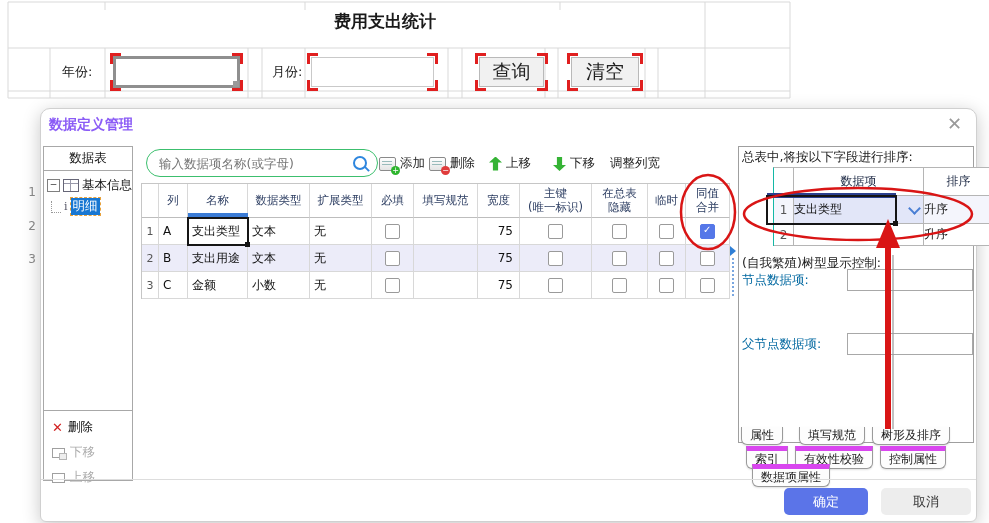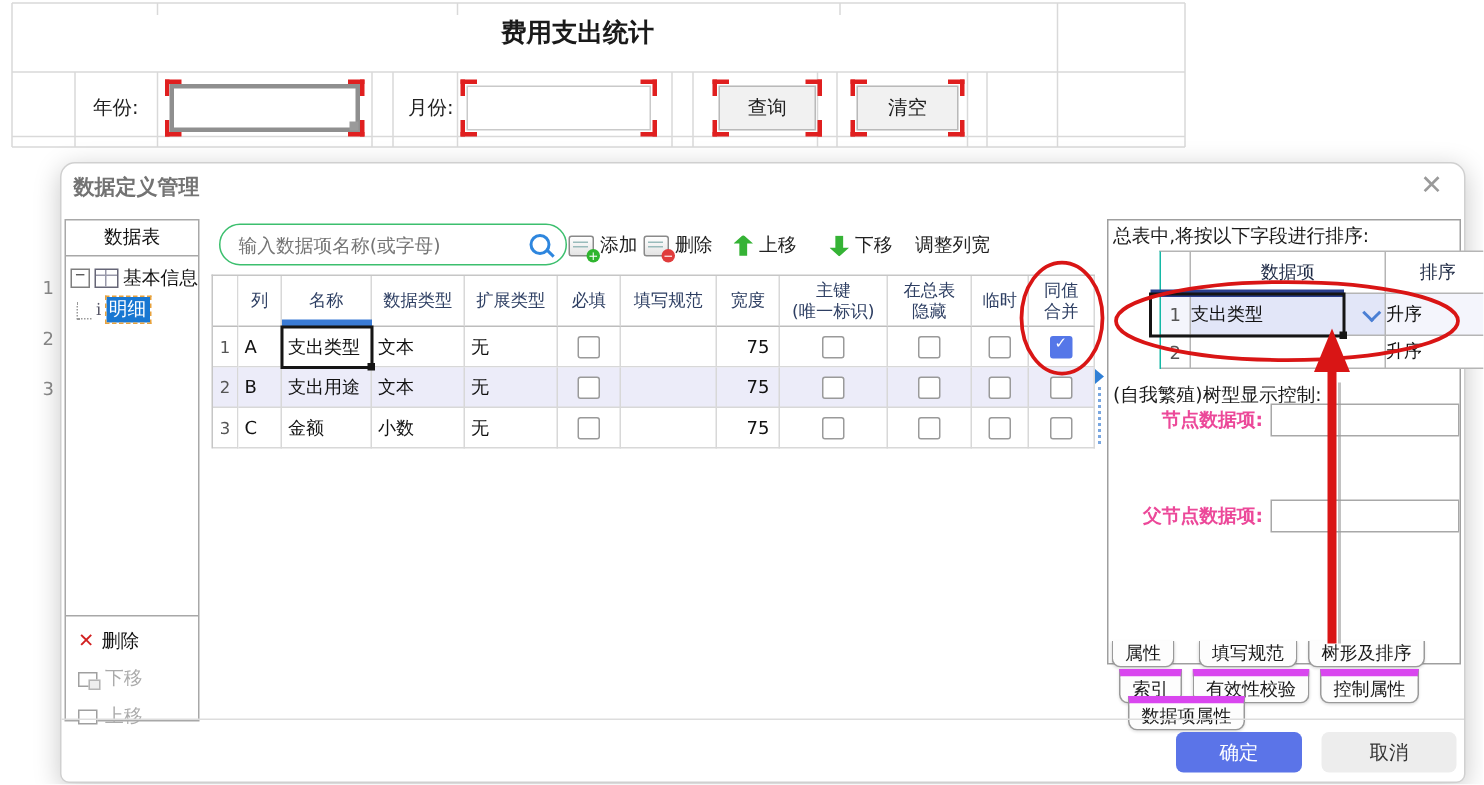--- a/index.html
+++ b/index.html
@@ -14,25 +14,25 @@
   .corners{background-repeat:no-repeat;background-image:
     linear-gradient(#e01f1f,#e01f1f),linear-gradient(#e01f1f,#e01f1f),
     linear-gradient(#e01f1f,#e01f1f),linear-gradient(#e01f1f,#e01f1f),
     linear-gradient(#e01f1f,#e01f1f),linear-gradient(#e01f1f,#e01f1f),
     linear-gradient(#e01f1f,#e01f1f),linear-gradient(#e01f1f,#e01f1f);
     background-position:0 0,0 0,100% 0,100% 0,0 100%,0 100%,100% 100%,100% 100%;
     background-size:11px 3px,3px 11px,11px 3px,3px 11px,11px 3px,3px 11px,11px 3px,3px 11px;}
   .fieldbox{position:absolute;inset:4px;background:#fff;border:1px solid #c9c9c9;}
   .fieldbox.sel{border:3px solid #8f8f8f;inset:3px;}
   .selhandle{position:absolute;right:-2px;bottom:-2px;width:6px;height:6px;background:#9a9a9a;}
-  .sheetbtn{position:absolute;inset:4px;background:#f1f1f1;border:1px solid #b9b9b9;display:flex;align-items:center;justify-content:center;font-size:13px;color:#222;}
+  .sheetbtn{position:absolute;inset:4px;background:#f1f1f1;border:1px solid #b9b9b9;display:flex;align-items:center;justify-content:center;font-size:19px;color:#222;}
   
   .dialog{left:40px;top:108px;width:935px;height:412px;background:#fff;border:1px solid #d0d0d0;
     border-radius:10px 10px 6px 6px;box-shadow:0 4px 18px rgba(0,0,0,.22);}
-  .dlg-title{left:8px;top:7px;font-size:14px;font-weight:bold;color:#737373;}
+  .dlg-title{left:8px;top:7px;font-size:14px;font-weight:bold;color:#8b5cf6;}
   .dlg-close{right:14px;top:4px;font-size:18px;color:#9a9a9a;cursor:pointer;}
   
   .lpanel{left:2px;top:37px;width:88px;height:333px;border:1px solid #a8a8a8;background:#fff;}
   .lp-head{border-bottom:1px solid #a8a8a8;height:23px;display:flex;align-items:center;justify-content:center;font-size:12.5px;}
   .treebox{display:inline-block;width:11px;height:11px;border:1px solid #7f7f7f;background:#fff;font-size:9px;line-height:9px;text-align:center;color:#333;}
   .tbl-ico{display:inline-block;width:14px;height:11px;border:1px solid #667;background:#fff;position:relative;}
   .tbl-ico::after{content:"";position:absolute;left:0;right:0;top:3px;border-top:1px solid #99a;}
   .tbl-ico::before{content:"";position:absolute;top:0;bottom:0;left:6px;border-left:1px solid #99a;}
   .conn{display:inline-block;width:9px;height:11px;border-left:1px dotted #999;border-bottom:1px dotted #999;margin-left:4px;}
   .col-ico{font-family:"DejaVu Serif",serif;color:#556;font-size:11px;}
@@ -79,21 +79,21 @@
   
   .rpane{left:697px;top:37px;width:234px;height:295px;border:1px solid #9f9f9f;background:#fff;}
   .r-label{font-size:12.5px;color:#1b1b1b;}
   .sorttab{left:732px;top:58px;width:220px;display:grid;grid-template-columns:20px 130px 70px;grid-template-rows:28px 28px 22px;border-left:1px solid #14b8a6;border-top:1px solid #b5b5b5;}
   .scell{border-right:1px solid #b5b5b5;border-bottom:1px solid #b5b5b5;display:flex;align-items:center;justify-content:center;font-size:12px;background:#fff;overflow:hidden;}
   .scell.head{color:#1e2a45;}
   .scell.left{justify-content:flex-start;padding-left:0;}
   .chev{width:7px;height:7px;border-right:2px solid #4a7fd4;border-bottom:2px solid #4a7fd4;transform:rotate(45deg);margin:-3px 4px 0 auto;flex:none;}
   .navybar{position:absolute;background:#2b3f8e;}
   .fld-row{display:flex;align-items:center;}
-  .fld-lab{width:100px;text-align:right;font-size:12.5px;color:#ec4899;flex:none;font-weight:bold;}
+  .fld-lab{width:100px;font-size:12.5px;color:#0369a1;flex:none;}
   .fld-inp{margin-left:5px;width:118px;height:20px;border:1px solid #a8a8a8;background:#fff;font-family:inherit;font-size:12px;padding:0 3px;}
   .tab{position:absolute;height:17px;border:1px solid #9a9a9a;border-top:none;border-radius:0 0 6px 6px;background:#fdfdfd;display:flex;align-items:center;justify-content:center;font-size:12px;color:#1b1b1b;padding:0 8px;box-shadow:0 1px 2px rgba(0,0,0,.12);}
   .tab.r2,.tab.r3{border-top:5px solid #d946ef;}
   
   .footline{left:0;right:0;top:370px;border-top:1px solid #ddd;}
   .btn{height:27px;border-radius:5px;display:flex;align-items:center;justify-content:center;font-size:13px;cursor:pointer;}
   .btn.ok{background:#5b74e8;color:#fff;}
   .btn.cancel{background:#ededed;color:#333;}
   svg{display:block;}
 </style>

